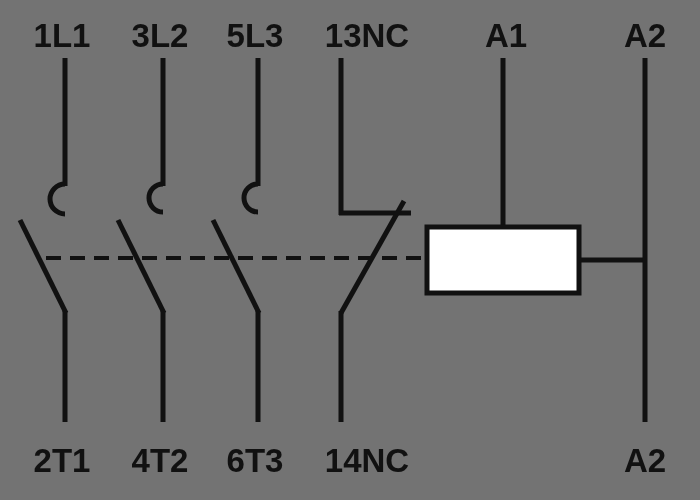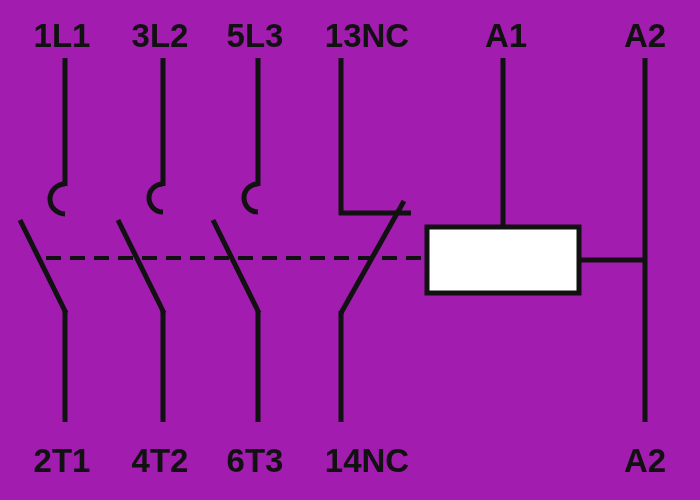--- a/index.html
+++ b/index.html
@@ -1,20 +1,20 @@
 <!DOCTYPE html>
 <html><head>
   <meta charset="utf-8">
   <style>
     html, body { margin: 0; padding: 0; background: #ffffff; }
     .stage {
       position: relative;
       width: 700px;
       height: 500px;
-      background: #a21caf;
+      background: #737373;
       overflow: hidden;
     }
     svg { display: block; }
     .term-label {
       font-family: "Liberation Sans", sans-serif;
       font-weight: bold;
       font-size: 33px;
       fill: #111111;
     }
   </style>

